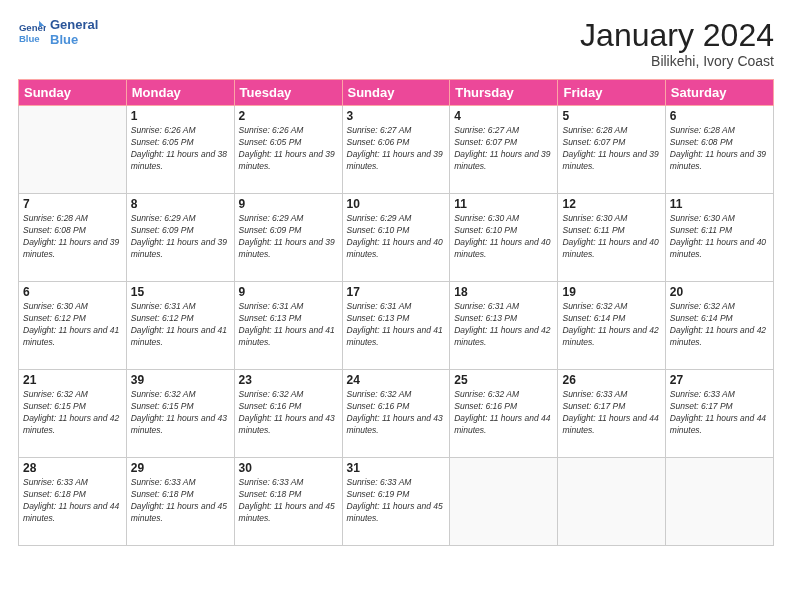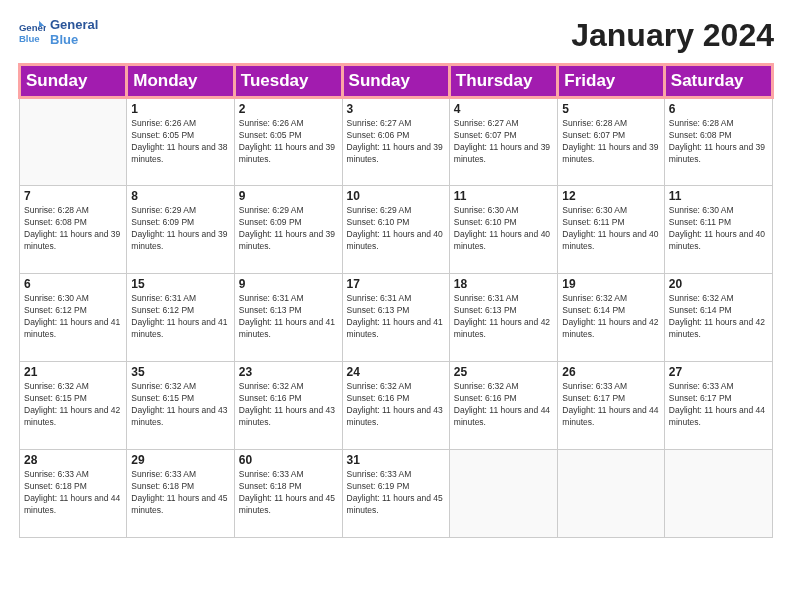--- a/index.html
+++ b/index.html
@@ -28,60 +28,61 @@
     }
     .logo-icon {
       width: 28px;
       height: 28px;
     }
     .title-block {
       text-align: right;
     }
     .month-title {
       font-size: 32px;
-      font-weight: bold;
+      font-weight: normal;
       color: #222;
       line-height: 1.1;
     }
     .location {
       font-size: 14px;
       color: #444;
     }
     .calendar {
       width: 100%;
       border-collapse: collapse;
       font-size: 9.5px;
     }
     .calendar th {
-      background: #a21caf;
+      background: #ec4899;
       color: #fff;
       text-align: left;
       padding: 5px 5px;
-      font-size: 17px;
+      font-size: 13px;
       font-weight: bold;
-      border: 3px solid #fca5a5;
+      border: 1px solid #fca5a5;
     }
     .calendar td {
       border: 1px solid #ccc;
       vertical-align: top;
       padding: 3px 4px;
       width: 110px;
       min-height: 75px;
       height: 88px;
     }
     .day-number {
       font-size: 12px;
       font-weight: bold;
       color: #222;
       margin-bottom: 2px;
     }
     .day-info {
       font-size: 8.5px;
       color: #333;
       line-height: 1.4;
+      font-style: italic;
     }
     .empty-cell {
       background: #f9f9f9;
     }
   </style>
 </head>
 <body>
 
 <div class="page">
   <div class="header">
@@ -91,20 +92,21 @@
         <text x="1" y="26" font-size="11" font-weight="bold" fill="#4a90d9" font-family="Arial">Blue</text>
         <polygon points="24,2 30,8 24,8" fill="#4a90d9"></polygon>
       </svg>
       <div style="display:flex;flex-direction:column;justify-content:center;">
         <span style="font-size:13px;font-weight:bold;color:#2a5599;line-height:1.15;">General</span>
         <span style="font-size:13px;font-weight:bold;color:#4a90d9;line-height:1.15;">Blue</span>
       </div>
     </div>
     <div class="title-block">
       <div class="month-title">January 2024</div>
+      <div class="location">Bilikehi, Ivory Coast</div>
     </div>
   </div>
 
   <table class="calendar">
     <thead>
       <tr>
 
       <th>Sunday</th>
           <th>Monday</th>
           <th>Tuesday</th>
@@ -201,21 +203,21 @@
             <div class="day-number">20</div>
             <div class="day-info">Sunrise: 6:32 AM<br>Sunset: 6:14 PM<br>Daylight: 11 hours and 42 minutes.</div>
           </td>
         </tr>
         <tr>
           <td>
             <div class="day-number">21</div>
             <div class="day-info">Sunrise: 6:32 AM<br>Sunset: 6:15 PM<br>Daylight: 11 hours and 42 minutes.</div>
           </td>
           <td>
-            <div class="day-number">35</div>
+            <div class="day-number">39</div>
             <div class="day-info">Sunrise: 6:32 AM<br>Sunset: 6:15 PM<br>Daylight: 11 hours and 43 minutes.</div>
           </td>
           <td>
             <div class="day-number">23</div>
             <div class="day-info">Sunrise: 6:32 AM<br>Sunset: 6:16 PM<br>Daylight: 11 hours and 43 minutes.</div>
           </td>
           <td>
             <div class="day-number">24</div>
             <div class="day-info">Sunrise: 6:32 AM<br>Sunset: 6:16 PM<br>Daylight: 11 hours and 43 minutes.</div>
           </td>
@@ -235,21 +237,21 @@
         <tr>
           <td>
             <div class="day-number">28</div>
             <div class="day-info">Sunrise: 6:33 AM<br>Sunset: 6:18 PM<br>Daylight: 11 hours and 44 minutes.</div>
           </td>
           <td>
             <div class="day-number">29</div>
             <div class="day-info">Sunrise: 6:33 AM<br>Sunset: 6:18 PM<br>Daylight: 11 hours and 45 minutes.</div>
           </td>
           <td>
-            <div class="day-number">60</div>
+            <div class="day-number">30</div>
             <div class="day-info">Sunrise: 6:33 AM<br>Sunset: 6:18 PM<br>Daylight: 11 hours and 45 minutes.</div>
           </td>
           <td>
             <div class="day-number">31</div>
             <div class="day-info">Sunrise: 6:33 AM<br>Sunset: 6:19 PM<br>Daylight: 11 hours and 45 minutes.</div>
           </td>
           <td class="empty-cell"></td>
           <td class="empty-cell"></td>
           <td class="empty-cell"></td>
         </tr>

